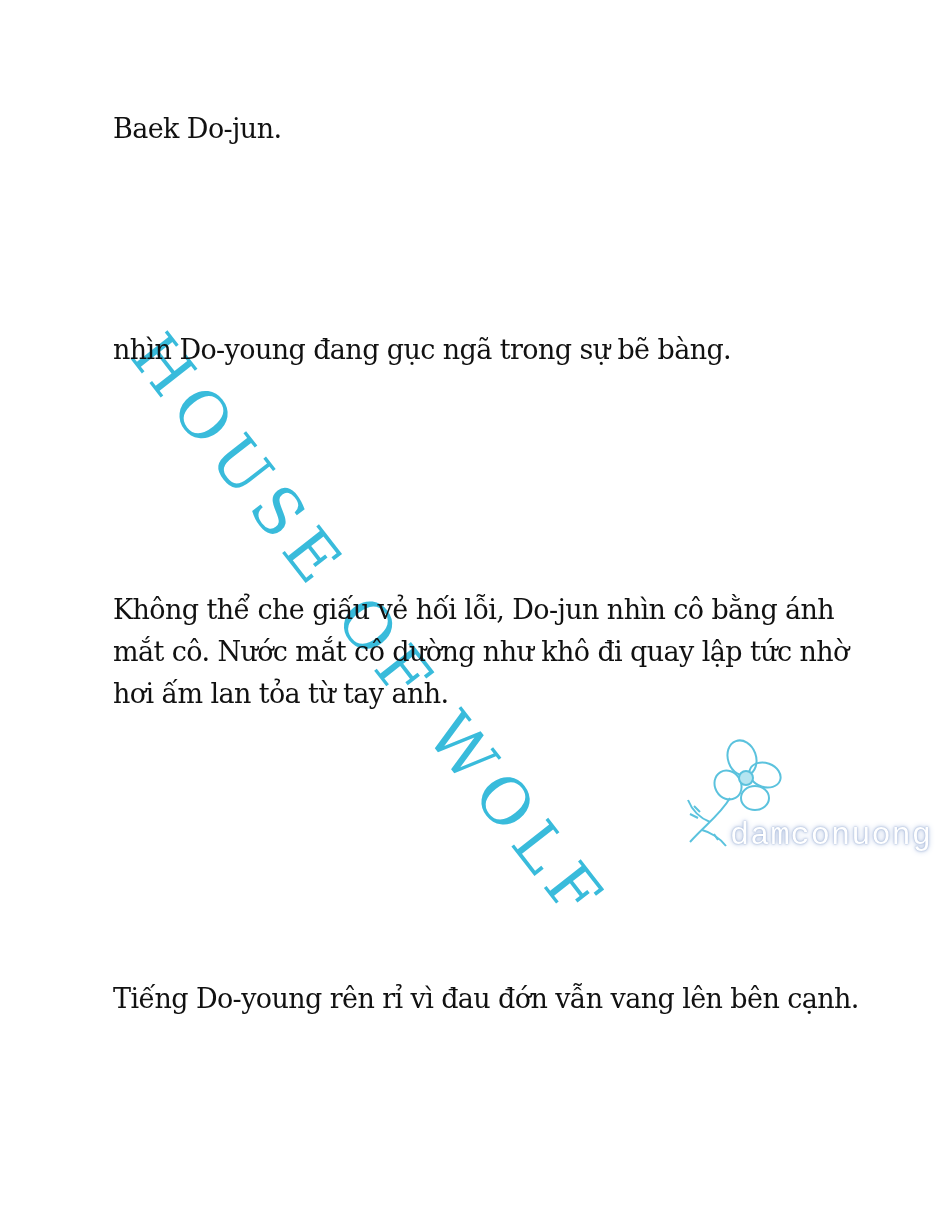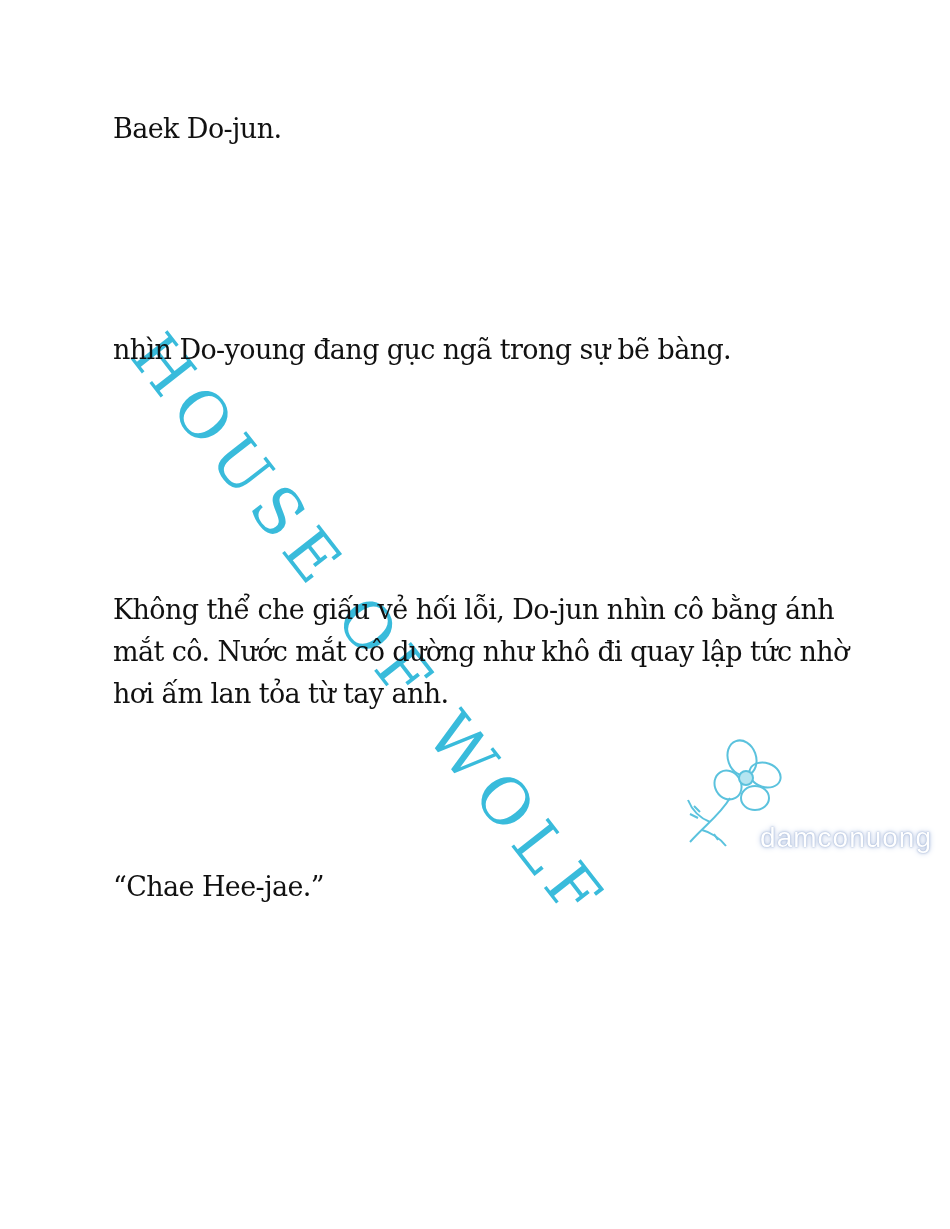--- a/index.html
+++ b/index.html
@@ -55,22 +55,22 @@
       top: 730px;
       width: 120px;
       height: 120px;
       z-index: 1;
       opacity: 0.85;
     }
     .site-mark {
       position: absolute;
       right: 18px;
       bottom: 8px;
-      font-family: Liberation Sans, sans-serif;
-      font-size: 28px;
+      font-family: Liberation Mono, monospace;
+      font-size: 32px;
       color: #ffffff;
       text-shadow: 0 0 3px #9fb3d6, 0 0 6px #b9c8e6, 0 0 1px #8aa0c8;
       letter-spacing: 1px;
       z-index: 3;
       text-align: center;
     }
   </style>
 </head>
 <body>
 
@@ -85,24 +85,24 @@
     <span class="line">nhìn Do-young đang gục ngã trong sự bẽ bàng.</span>
   </p>
 
 
   <p class="para" style="top:589px">
     <span class="line">Không thể che giấu vẻ hối lỗi, Do-jun nhìn cô bằng ánh</span>
     <span class="line">mắt cô. Nước mắt cô dường như khô đi quay lập tức nhờ</span>
     <span class="line">hơi ấm lan tỏa từ tay anh.</span>
   </p>
 
-  <p class="para" style="top:866px">
-    <span class="line">“Chae Hee-jae.”</span>
+
+  <p class="para" style="top:978px">
+    <span class="line">Tiếng Do-young rên rỉ vì đau đớn vẫn vang lên bên cạnh.</span>
   </p>
-
 
   <div class="watermark">HOUSE OF WOLF</div>
 
   <svg class="flower" viewBox="0 0 120 120" xmlns="http://www.w3.org/2000/svg">
     <g fill="none" stroke="#3fb8d8" stroke-width="2">
       <ellipse cx="72" cy="28" rx="14" ry="18" transform="rotate(-20 72 28)"></ellipse>
       <ellipse cx="95" cy="45" rx="16" ry="12" transform="rotate(20 95 45)"></ellipse>
       <ellipse cx="85" cy="68" rx="14" ry="12"></ellipse>
       <ellipse cx="58" cy="55" rx="13" ry="15" transform="rotate(-30 58 55)"></ellipse>
       <circle cx="76" cy="48" r="7" fill="#a8e1ef"></circle>

